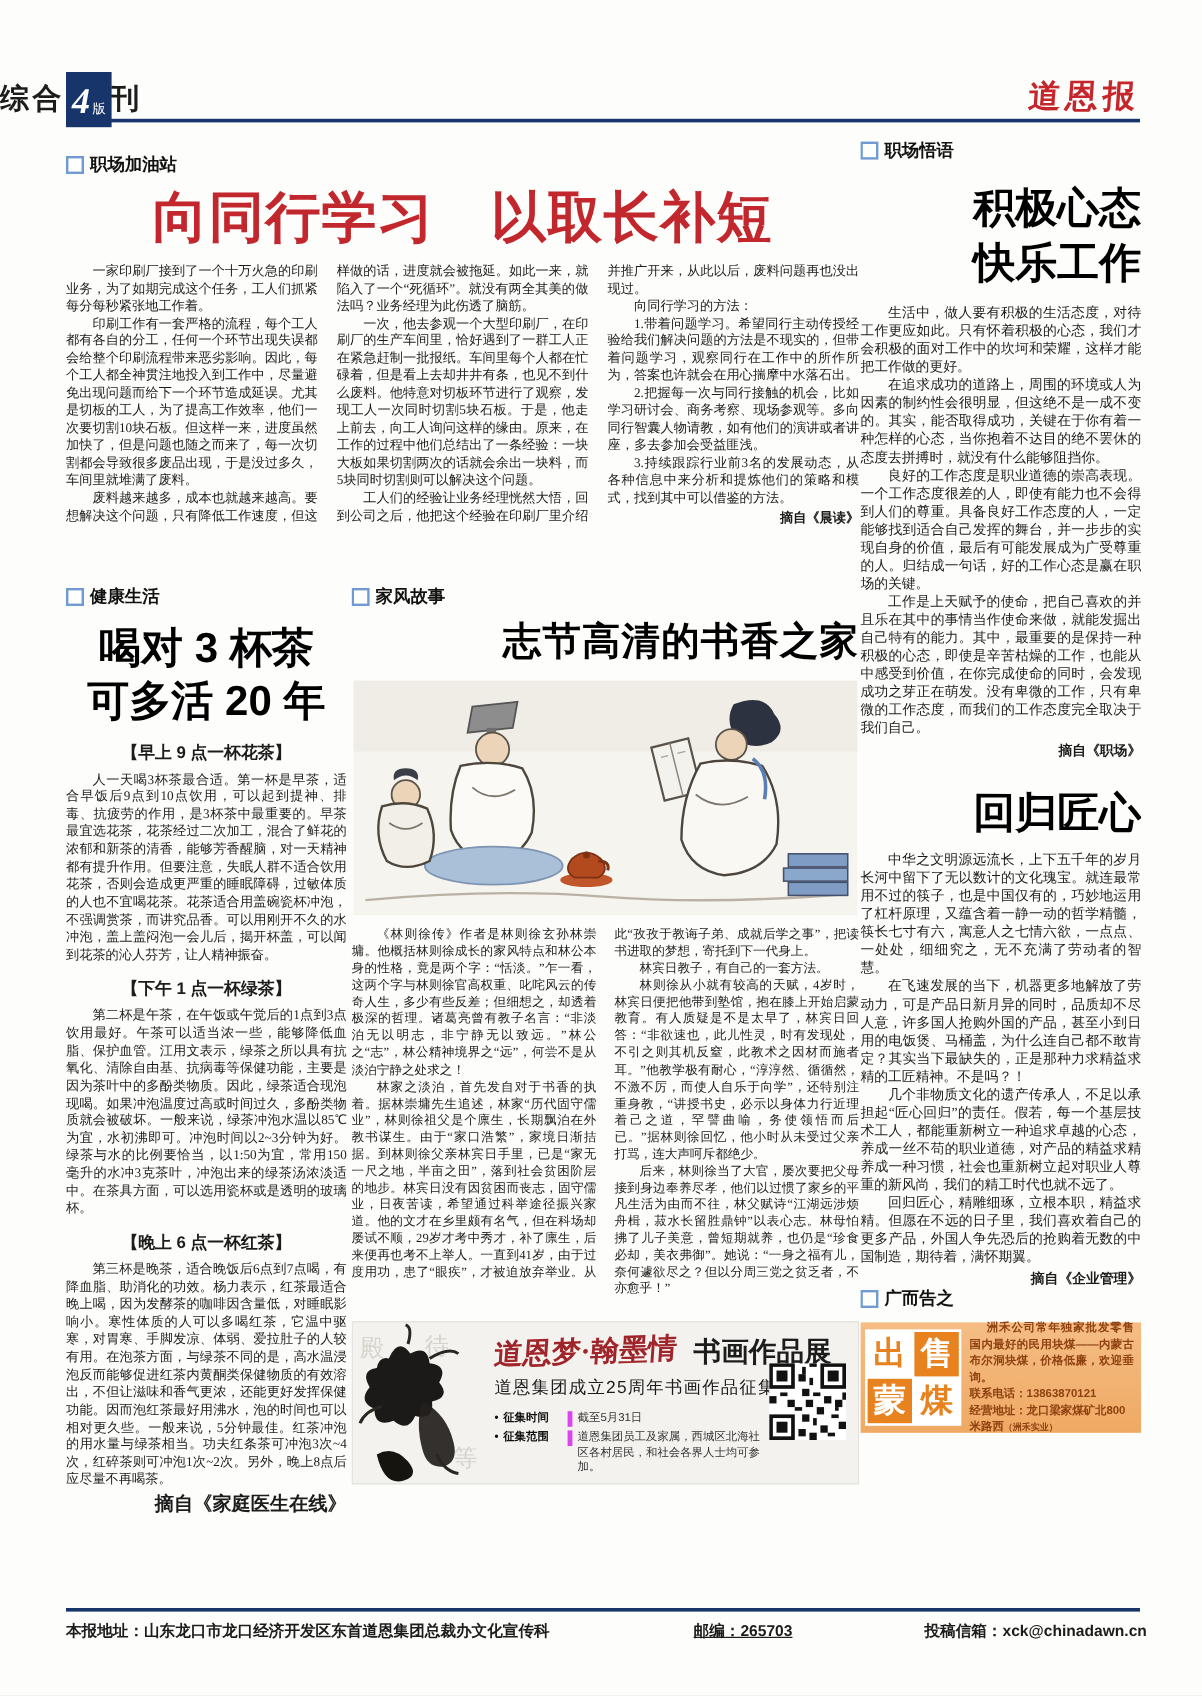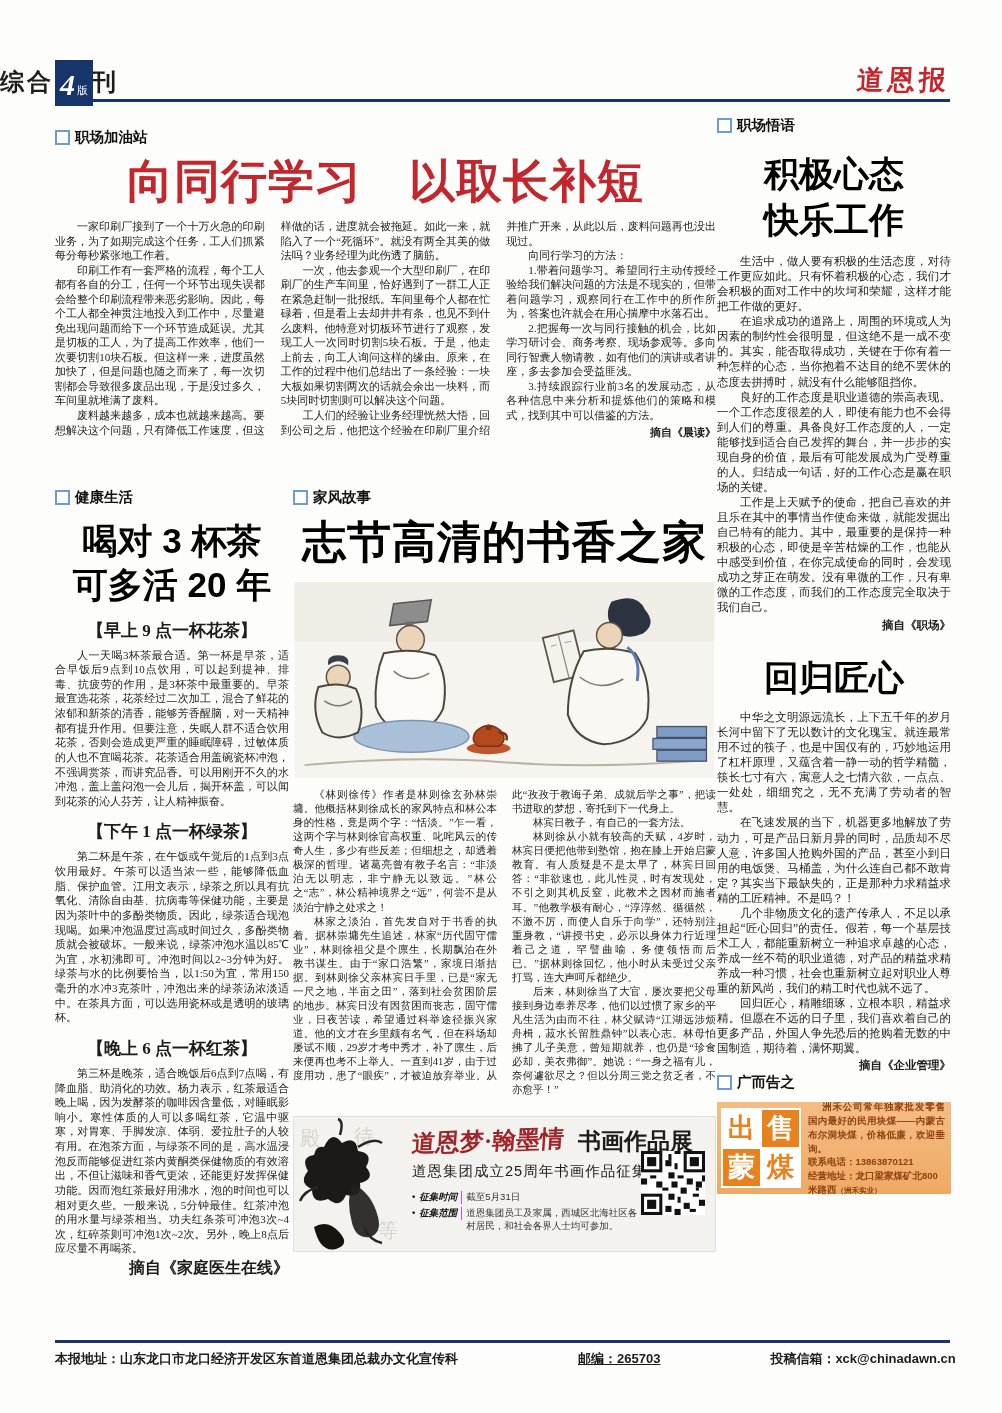--- a/index.html
+++ b/index.html
@@ -28,32 +28,32 @@
   
   .art-learn{position:absolute;left:55px;top:128px;width:661px;height:372px;overflow:hidden;}
   .art-learn h1{margin:10px 0 14px;text-align:center;color:#c1272d;
     font-family:"Liberation Sans",sans-serif;font-weight:bold;font-size:46px;line-height:1.05;letter-spacing:1px;}
   .cols3{column-count:3;column-gap:16px;height:272px;overflow:hidden;
     font-size:11px;line-height:1.32;}
   
   .art-tea{position:absolute;left:55px;top:488px;width:234px;height:845px;overflow:hidden;}
   .art-tea h2{margin:12px 0 4px;text-align:center;font-family:"Liberation Sans",sans-serif;
     font-weight:bold;font-size:35px;line-height:1.25;color:#000;}
-  .subhead{margin:12px 0 6px;text-align:center;font-family:Liberation Serif, serif;
-    font-weight:bold;font-size:17px;}
+  .subhead{margin:12px 0 6px;text-align:center;font-family:Liberation Sans, sans-serif;
+    font-weight:bold;font-size:14px;}
   .art-tea p.bp{font-size:11px;line-height:1.33;}
   
   .art-family{position:absolute;left:293px;top:488px;width:423px;height:845px;overflow:hidden;}
-  .art-family h2{margin:6px 0 10px;text-align:center;font-family:"Liberation Sans",sans-serif;
-    font-weight:bold;font-size:44px;letter-spacing:1px;color:#000;}
+  .art-family h2{margin:6px 0 10px;text-align:right;font-family:"Liberation Sans",sans-serif;
+    font-weight:bold;font-size:32px;letter-spacing:1px;color:#000;}
   .illus{width:423px;height:196px;display:block;margin-bottom:10px;}
   .cols2{column-count:2;column-gap:15px;height:318px;overflow:hidden;font-size:10.5px;line-height:1.34;}
   
   .rail{position:absolute;left:717px;top:116px;width:234px;height:1218px;overflow:hidden;}
-  .rail h2{margin:16px 0 12px;text-align:center;font-family:"Liberation Sans",sans-serif;
+  .rail h2{margin:16px 0 12px;text-align:right;font-family:"Liberation Sans",sans-serif;
     font-weight:bold;font-size:35px;line-height:1.3;color:#000;}
   .rail p.bp{font-size:11.5px;line-height:1.31;}
   .rail .attr{font-size:11.5px;}
   h2.craft{margin-top:22px;margin-bottom:10px;}
   .rail .kicker{margin-top:0;}
   .kick2{margin-top:18px;}
   
   .coal{margin-top:10px;width:234px;height:92px;background:linear-gradient(#f5bd85,#efa963);
     display:flex;align-items:center;padding:0;box-sizing:border-box;}
   .coal-grid{flex:0 0 auto;width:76px;height:76px;margin-left:4px;display:grid;
@@ -74,21 +74,21 @@
   .ex-body{position:absolute;left:118px;top:8px;width:230px;}
   .ex-title-row{display:flex;align-items:center;gap:7px;}
   .ex-callig{color:#a0252a;font-family:"Liberation Serif",serif;font-weight:bold;font-size:24px;
     transform:skewX(-6deg) rotate(-2deg);white-space:nowrap;}
   .ex-div{width:2px;height:26px;background:#555;}
   .ex-main{font-family:"Liberation Sans",sans-serif;font-weight:bold;font-size:23px;white-space:nowrap;}
   .ex-sub{margin-top:5px;font-family:"Liberation Sans",sans-serif;font-size:14.5px;letter-spacing:1px;white-space:nowrap;}
   .ex-bullets{margin-top:10px;}
   .ex-bullet{display:flex;align-items:flex-start;gap:4px;font-family:"Liberation Sans",sans-serif;
     font-size:9.5px;line-height:1.35;margin-top:3px;color:#333;}
-  .ex-bl{font-weight:bold;color:#111;border-right:1px solid #d946ef;padding-right:4px;white-space:nowrap;font-style:italic;}
+  .ex-bl{font-weight:bold;color:#111;border-right:4px solid #d946ef;padding-right:16px;white-space:nowrap;}
   .ex-dot{color:#111;font-weight:bold;}
   .ex-qr{position:absolute;right:10px;top:34px;}
   
   .ftr-rule{position:absolute;left:55px;right:52px;top:1340px;height:3px;background:#17356b;}
   .ftr{position:absolute;left:55px;right:52px;top:1350px;display:flex;
     font-family:"Liberation Sans",sans-serif;font-weight:bold;font-size:13px;}
   .ftr .f-addr{flex:0 0 auto;}
   .ftr .f-post{flex:0 0 auto;margin-left:120px;text-decoration:underline;}
   .ftr .f-mail{flex:0 0 auto;margin-left:110px;}
 </style>

